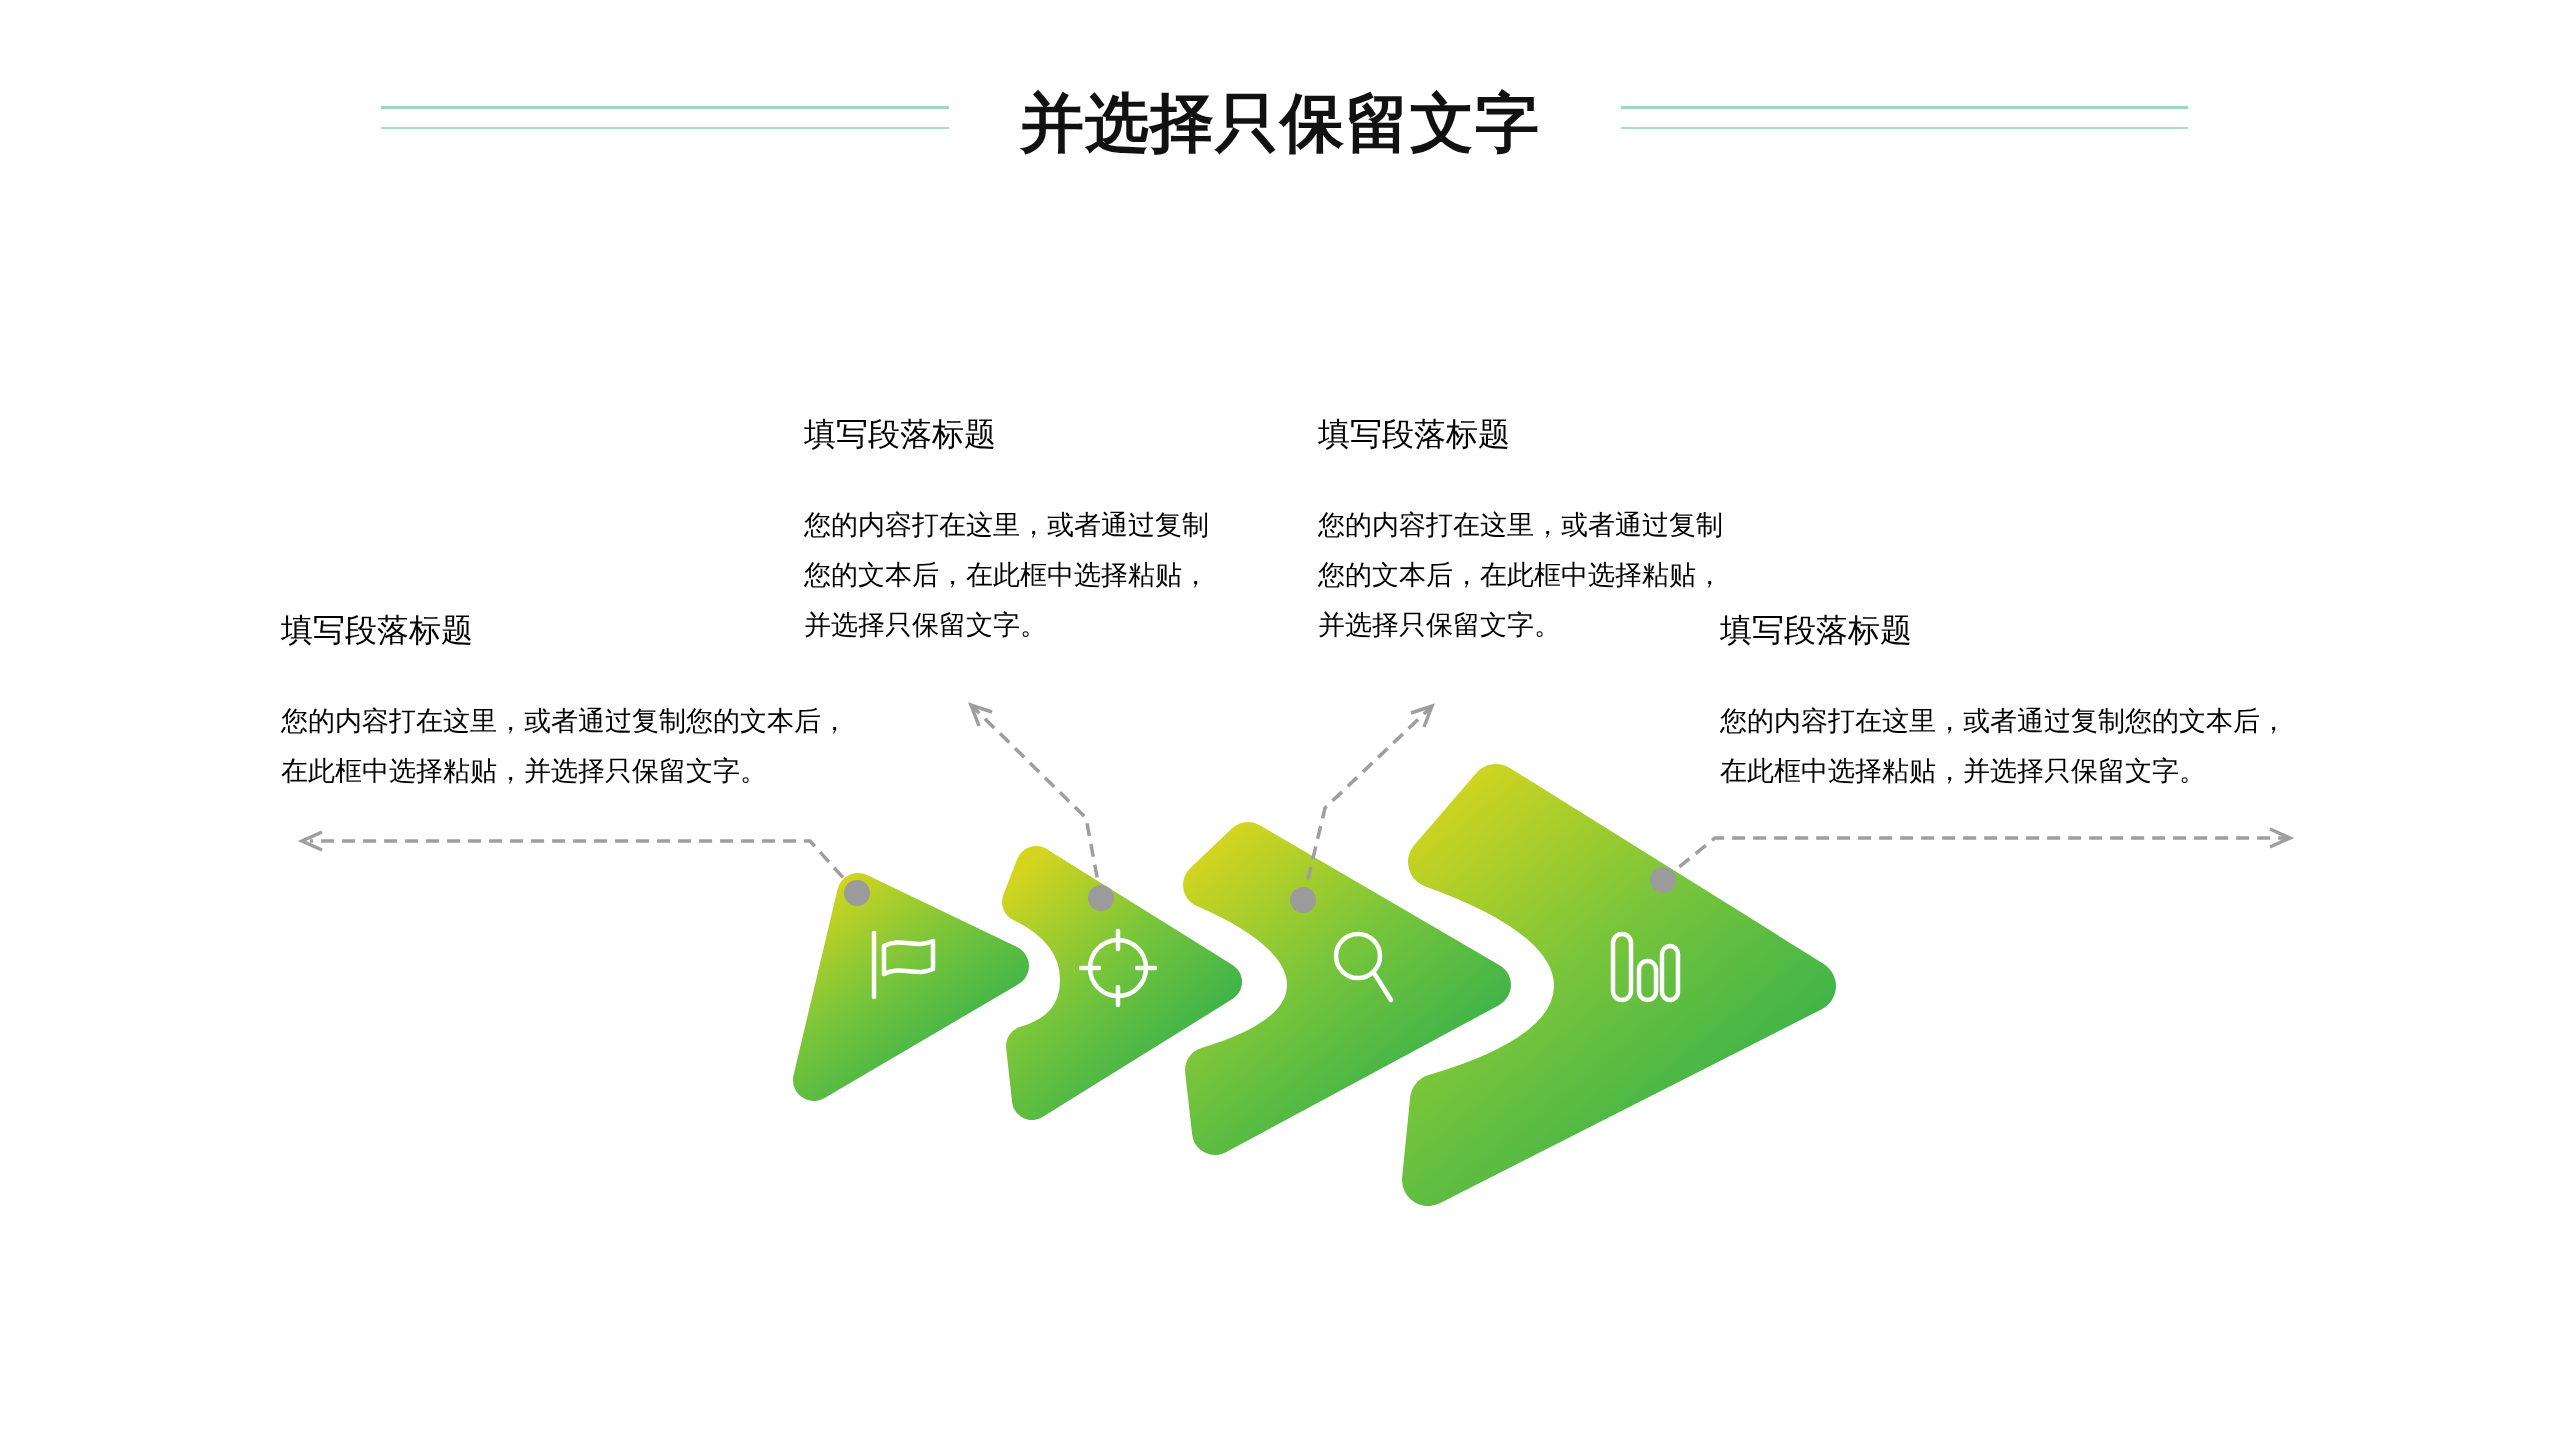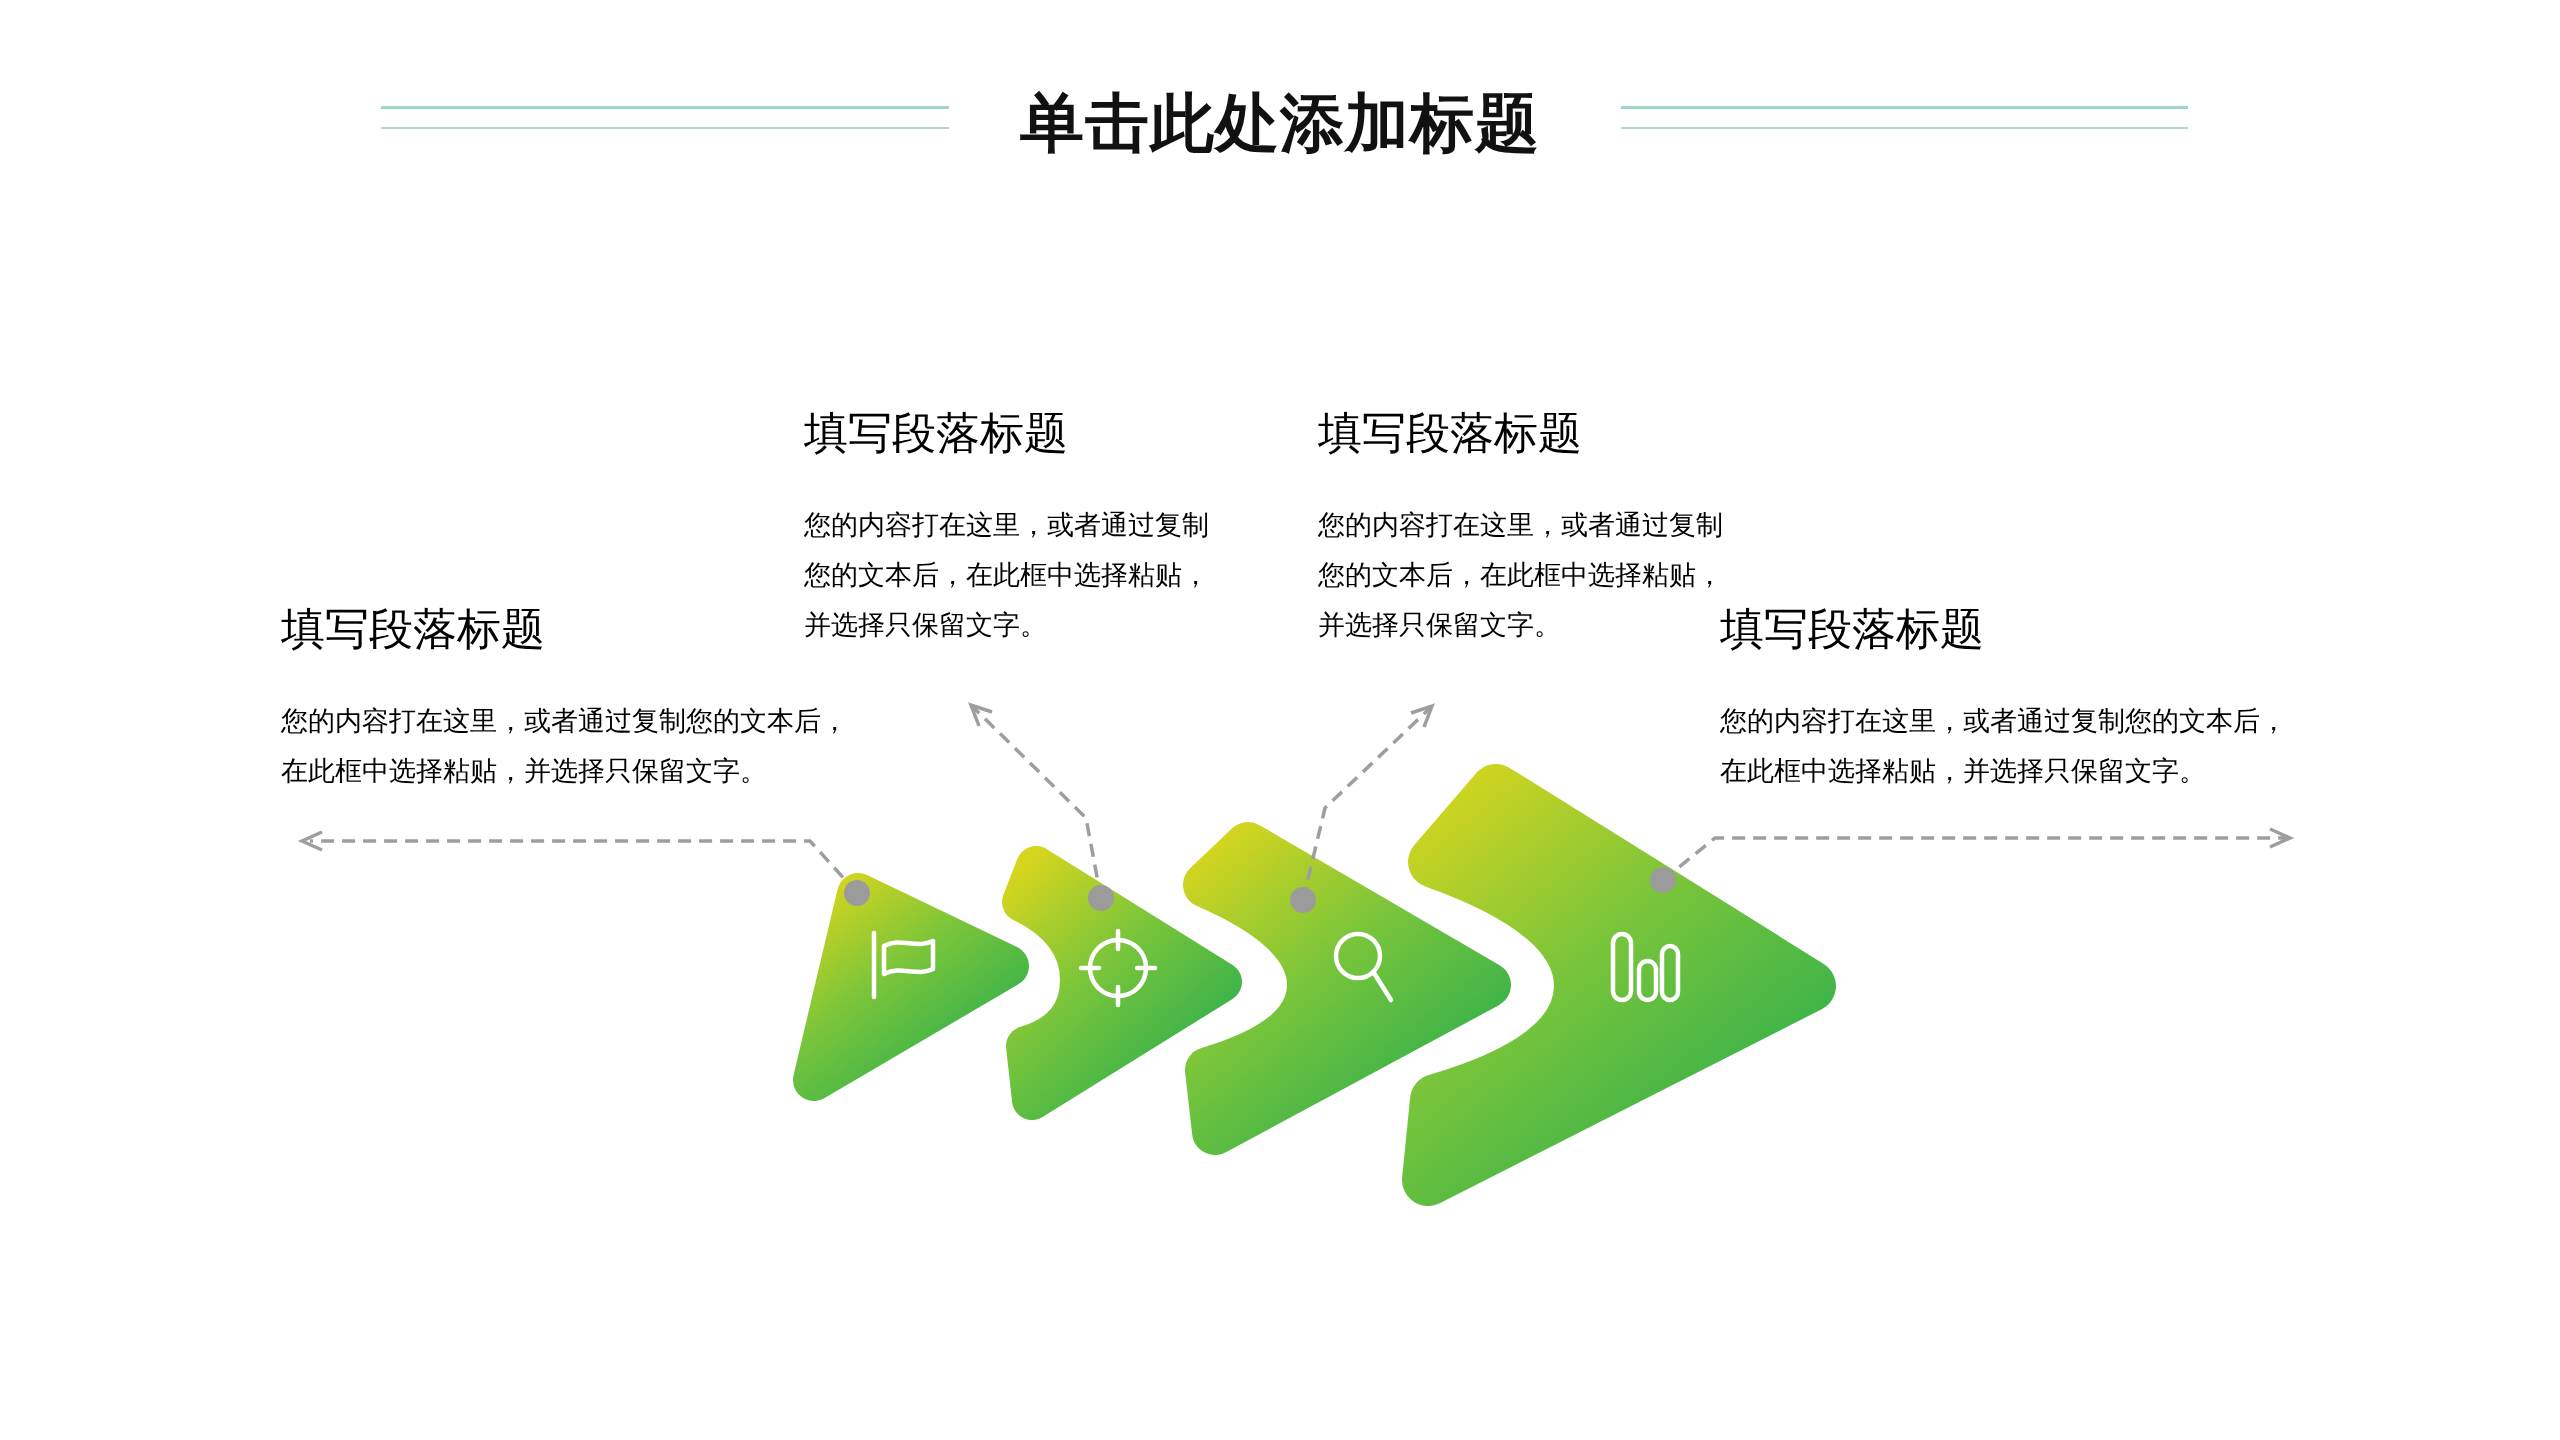--- a/index.html
+++ b/index.html
@@ -12,21 +12,21 @@
     font-family:"Liberation Sans", sans-serif;font-weight:bold;
     font-size:64px;line-height:70px;color:#111;letter-spacing:1px;
   }
   .decor{position:absolute;background:#9ed8c4;}
   .decor.l1{left:381px;top:106px;width:568px;height:3px;}
   .decor.l2{left:381px;top:127px;width:568px;height:2px;background:#aadcca;}
   .decor.r1{left:1621px;top:106px;width:567px;height:3px;}
   .decor.r2{left:1621px;top:127px;width:567px;height:2px;background:#aadcca;}
   .tblock{position:absolute;color:#222;}
   .tblock h3{
-    margin:0;font-size:44px;line-height:48px;font-weight:normal;color:#000;
+    margin:0;font-size:32px;line-height:48px;font-weight:normal;color:#000;
     font-family:"Liberation Serif", serif;
   }
   .tblock .body{
     margin-top:42px;font-size:27px;line-height:50px;color:#000000;
     white-space:pre-line;
   }
   .b1{left:281px;top:606px;width:640px;}
   .b2{left:804px;top:410px;width:480px;}
   .b3{left:1318px;top:410px;width:480px;}
   .b4{left:1720px;top:606px;width:640px;}
@@ -35,21 +35,21 @@
 </head>
 <body>
 
 <div class="canvas">
 
   <div class="decor l1"></div>
   <div class="decor l2"></div>
   <div class="decor r1"></div>
   <div class="decor r2"></div>
 
-  <div class="slide-title">单击此处添加标题</div>
+  <div class="slide-title">并选择只保留文字</div>
 
   <svg class="layer" width="2560" height="1440" viewBox="0 0 2560 1440">
     <defs>
       <linearGradient id="ggrad" x1="0" y1="0" x2="0.8" y2="1">
         <stop offset="0" stop-color="#d6d51e"></stop>
         <stop offset="0.45" stop-color="#7ac53a"></stop>
         <stop offset="1" stop-color="#2bae4e"></stop>
       </linearGradient>
     </defs>
 

